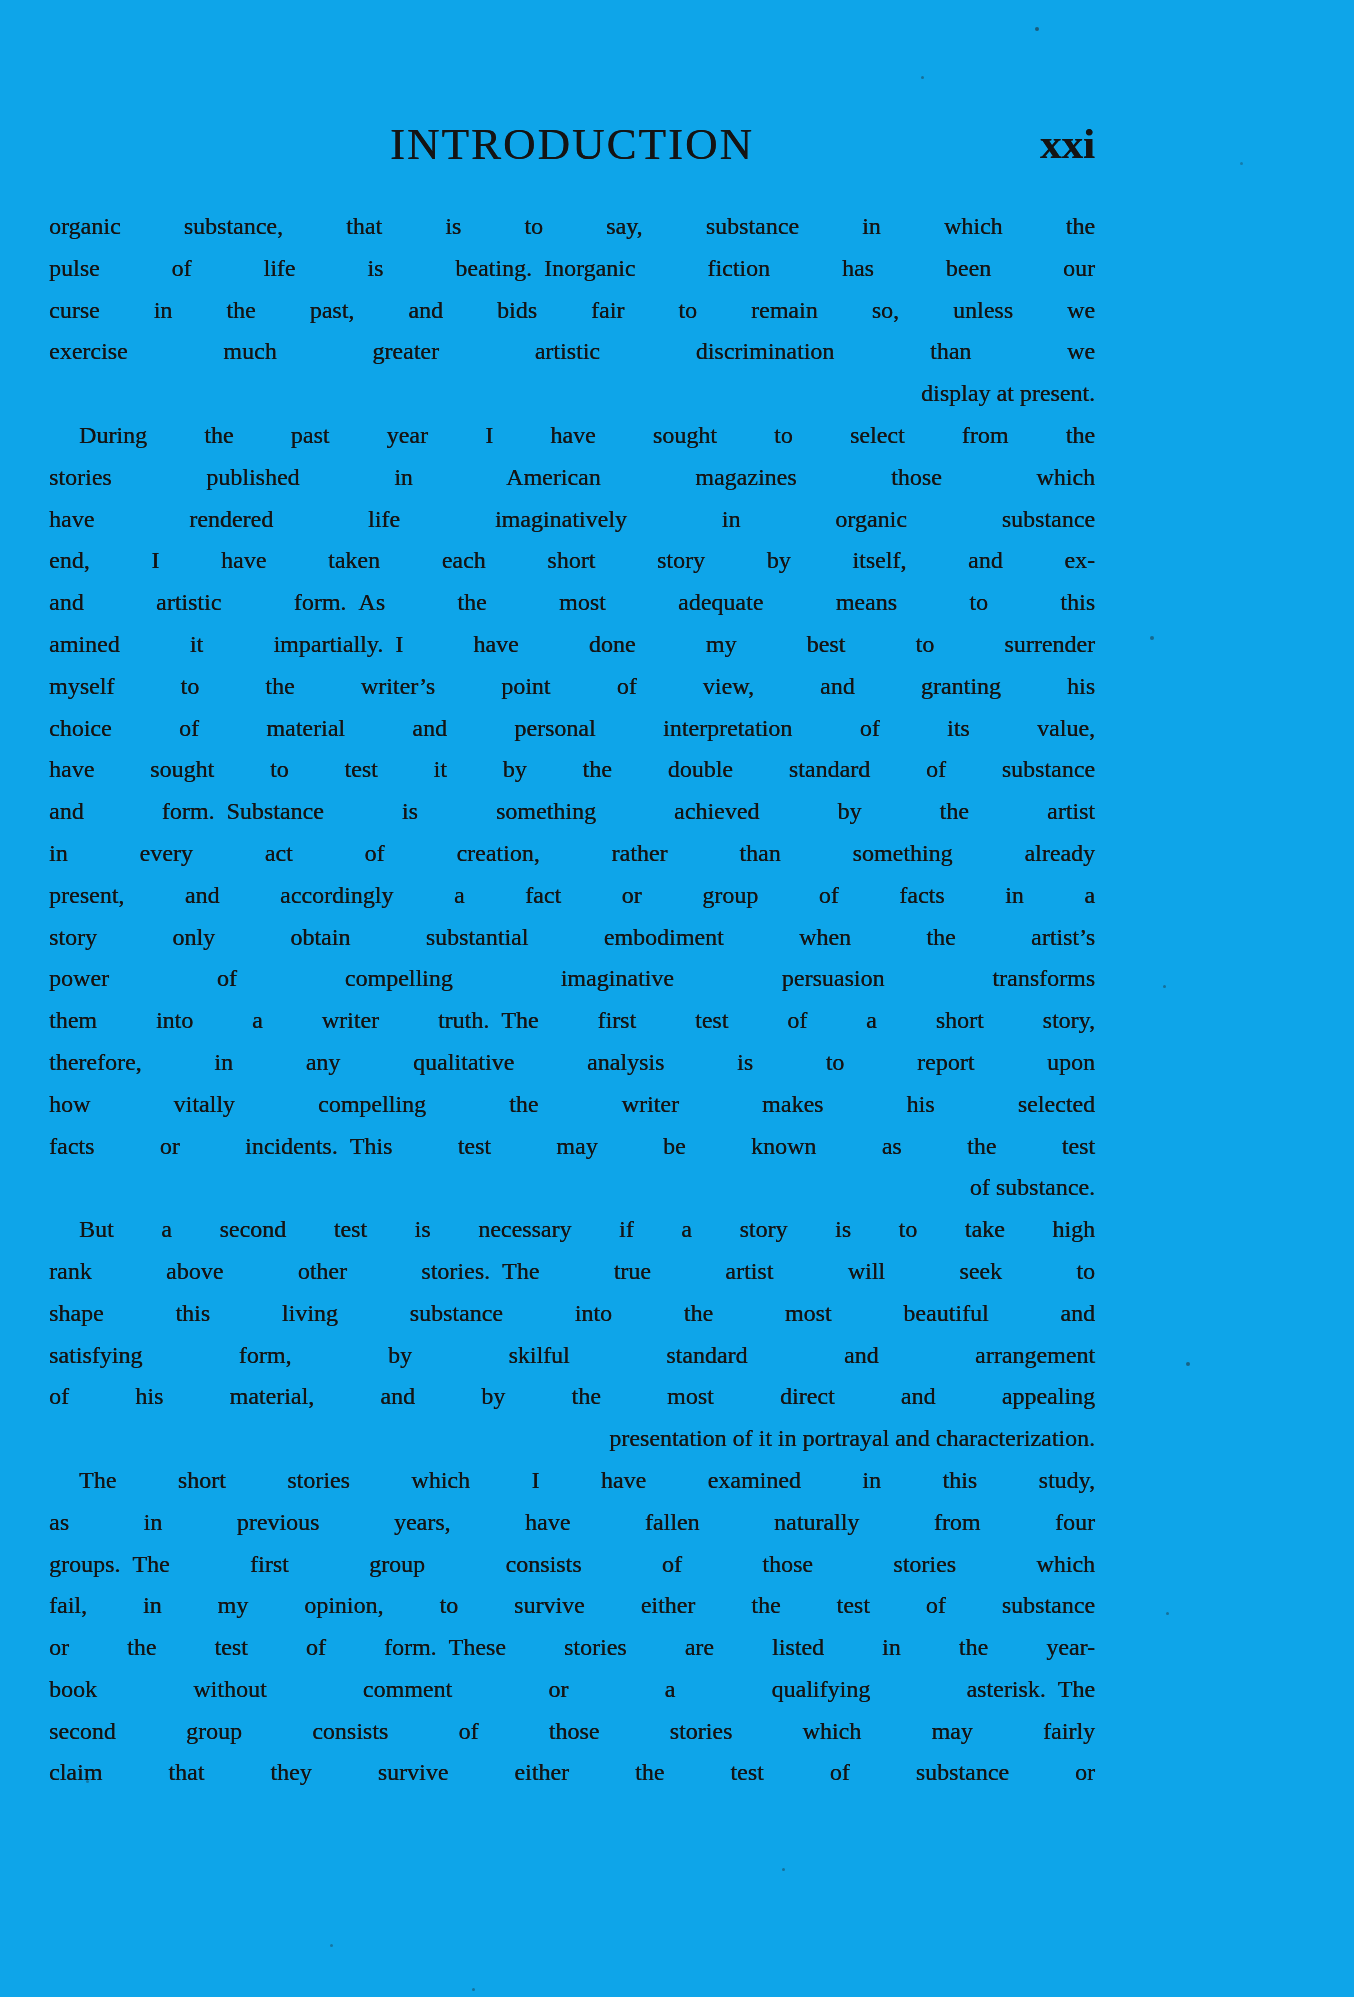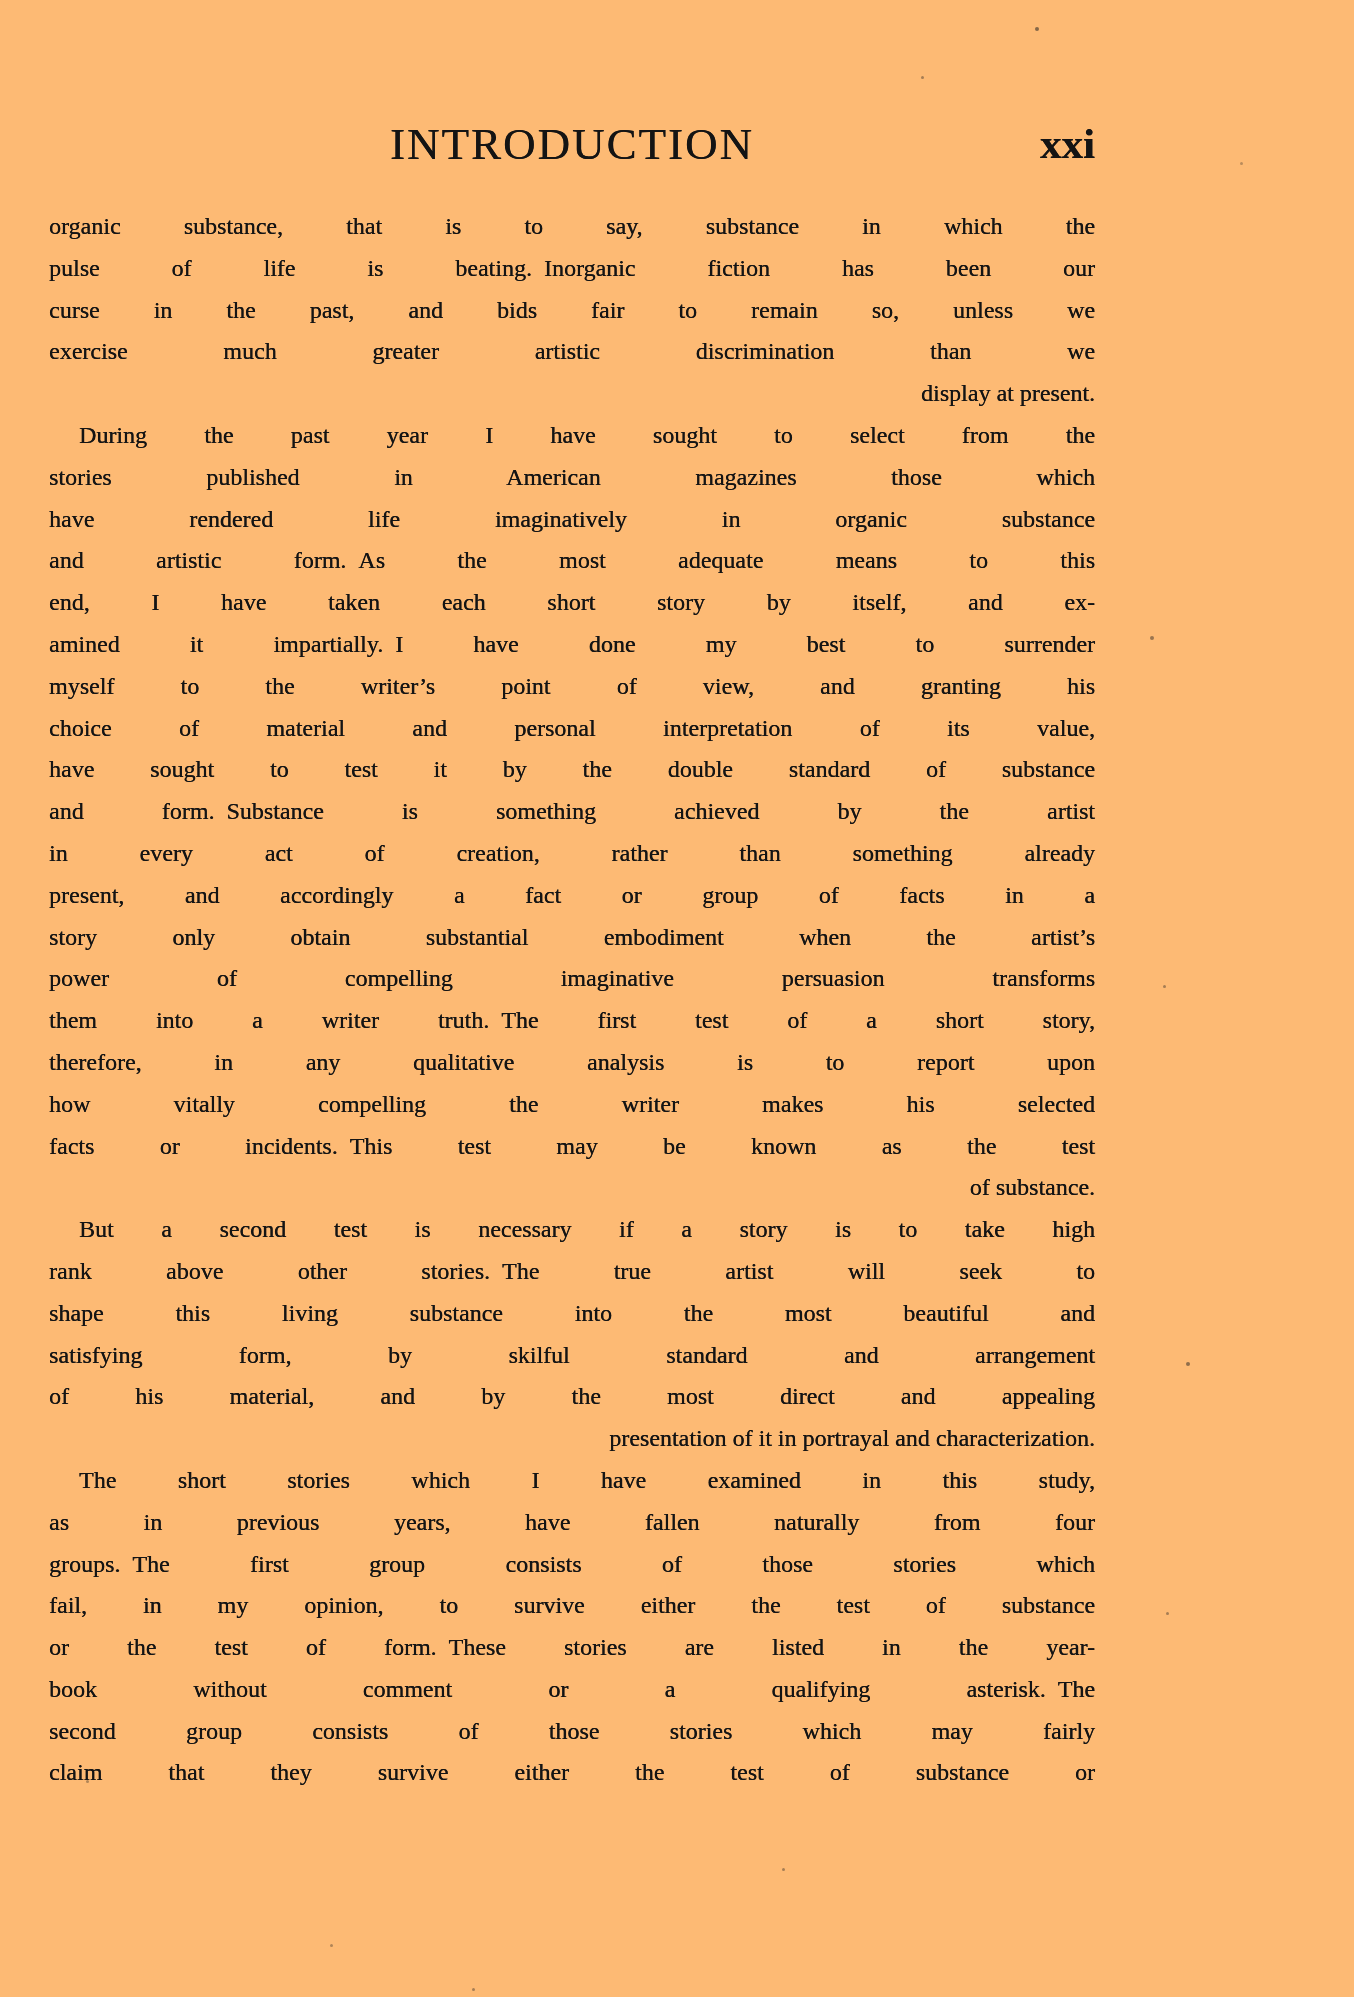--- a/index.html
+++ b/index.html
@@ -1,20 +1,20 @@
 <!DOCTYPE html>
 <html><head>
 <meta charset="utf-8">
 <style>
   html, body { margin: 0; padding: 0; background: #e8e8e8; }
   .page {
     position: relative;
     width: 1354px;
     height: 1997px;
-    background: #fdba74;
+    background: #0ea5e9;
     overflow: hidden;
     font-family: "Liberation Serif", "DejaVu Serif", serif;
     color: #141414;
   }
   .header-row {
     position: absolute;
     left: 49px;
     top: 118px;
     width: 1046px;
     height: 52px;
@@ -71,22 +71,22 @@
 
   <div class="textblock" id="textblock">
       <div class="line j">organic substance, that is to say, substance in which the</div>
       <div class="line j">pulse of life is beating. Inorganic fiction has been our</div>
       <div class="line j">curse in the past, and bids fair to remain so, unless we</div>
       <div class="line j">exercise much greater artistic discrimination than we</div>
       <div class="line l">display at present.</div>
       <div class="line j ind">During the past year I have sought to select from the</div>
       <div class="line j">stories published in American magazines those which</div>
       <div class="line j">have rendered life imaginatively in organic substance</div>
+      <div class="line j">end, I have taken each short story by itself, and ex-</div>
       <div class="line j">and artistic form. As the most adequate means to this</div>
-      <div class="line j">end, I have taken each short story by itself, and ex-</div>
       <div class="line j">amined it impartially. I have done my best to surrender</div>
       <div class="line j">myself to the writer’s point of view, and granting his</div>
       <div class="line j">choice of material and personal interpretation of its value,</div>
       <div class="line j">have sought to test it by the double standard of substance</div>
       <div class="line j">and form. Substance is something achieved by the artist</div>
       <div class="line j">in every act of creation, rather than something already</div>
       <div class="line j">present, and accordingly a fact or group of facts in a</div>
       <div class="line j">story only obtain substantial embodiment when the artist’s</div>
       <div class="line j">power of compelling imaginative persuasion transforms</div>
       <div class="line j">them into a writer truth. The first test of a short story,</div>

